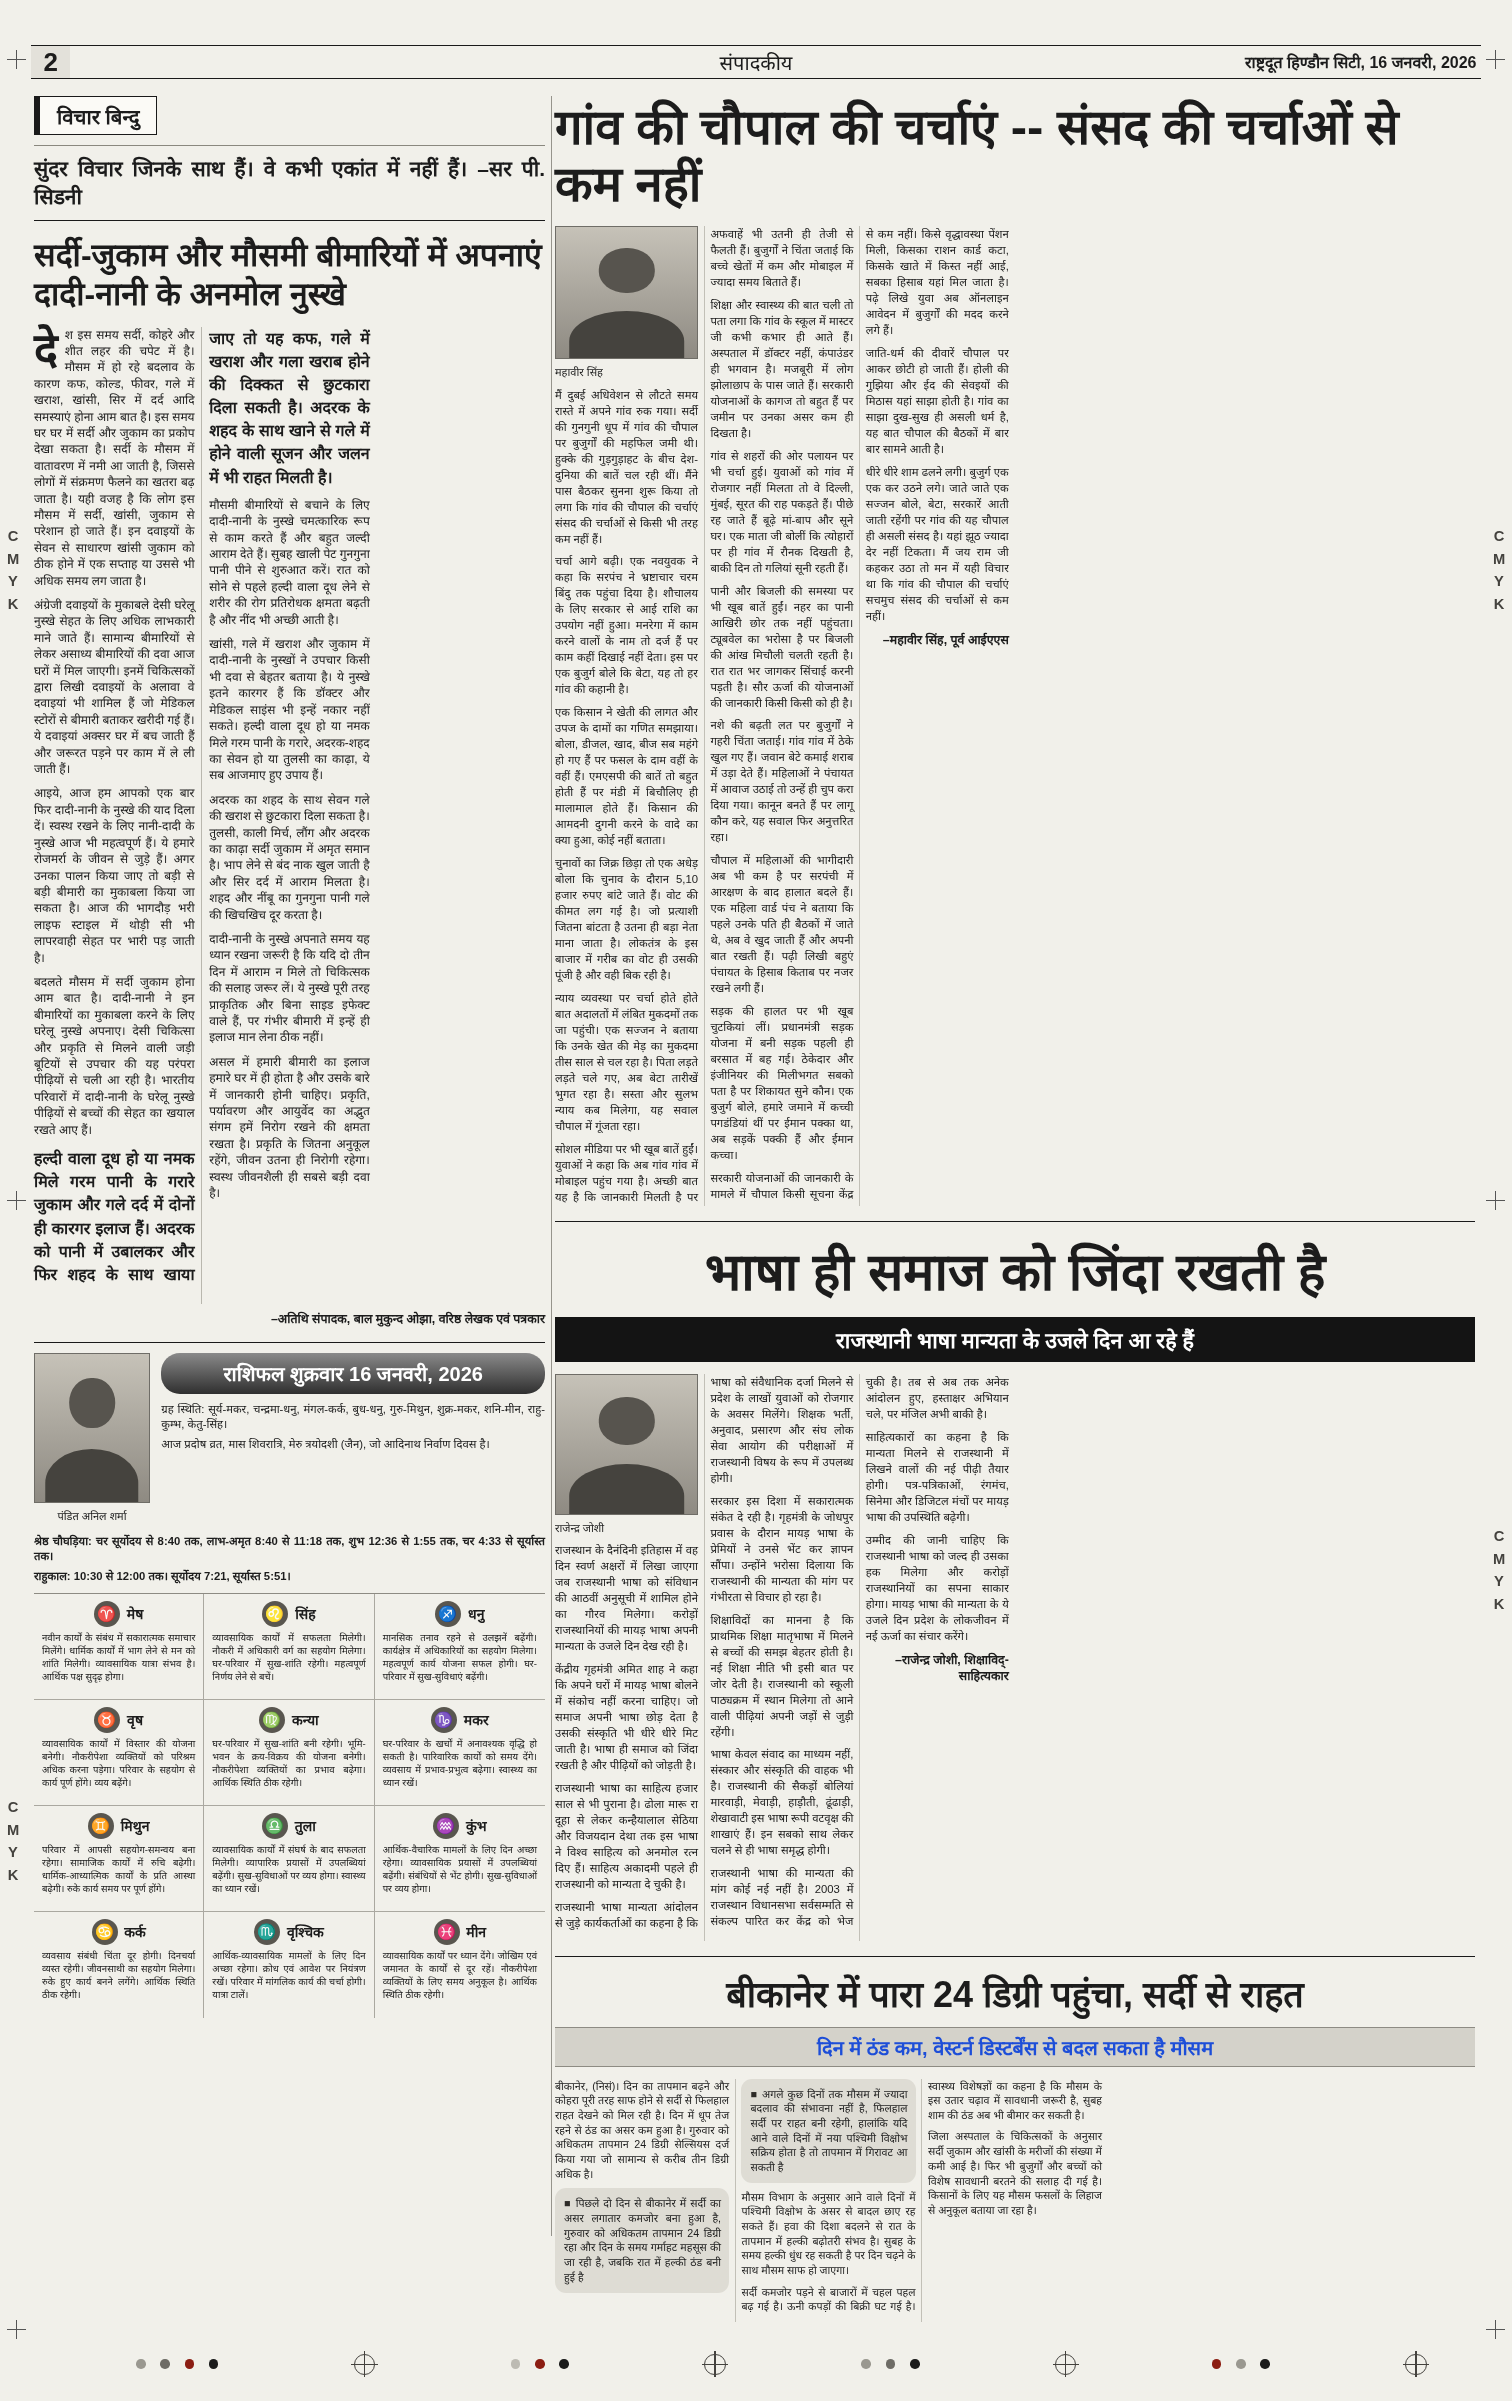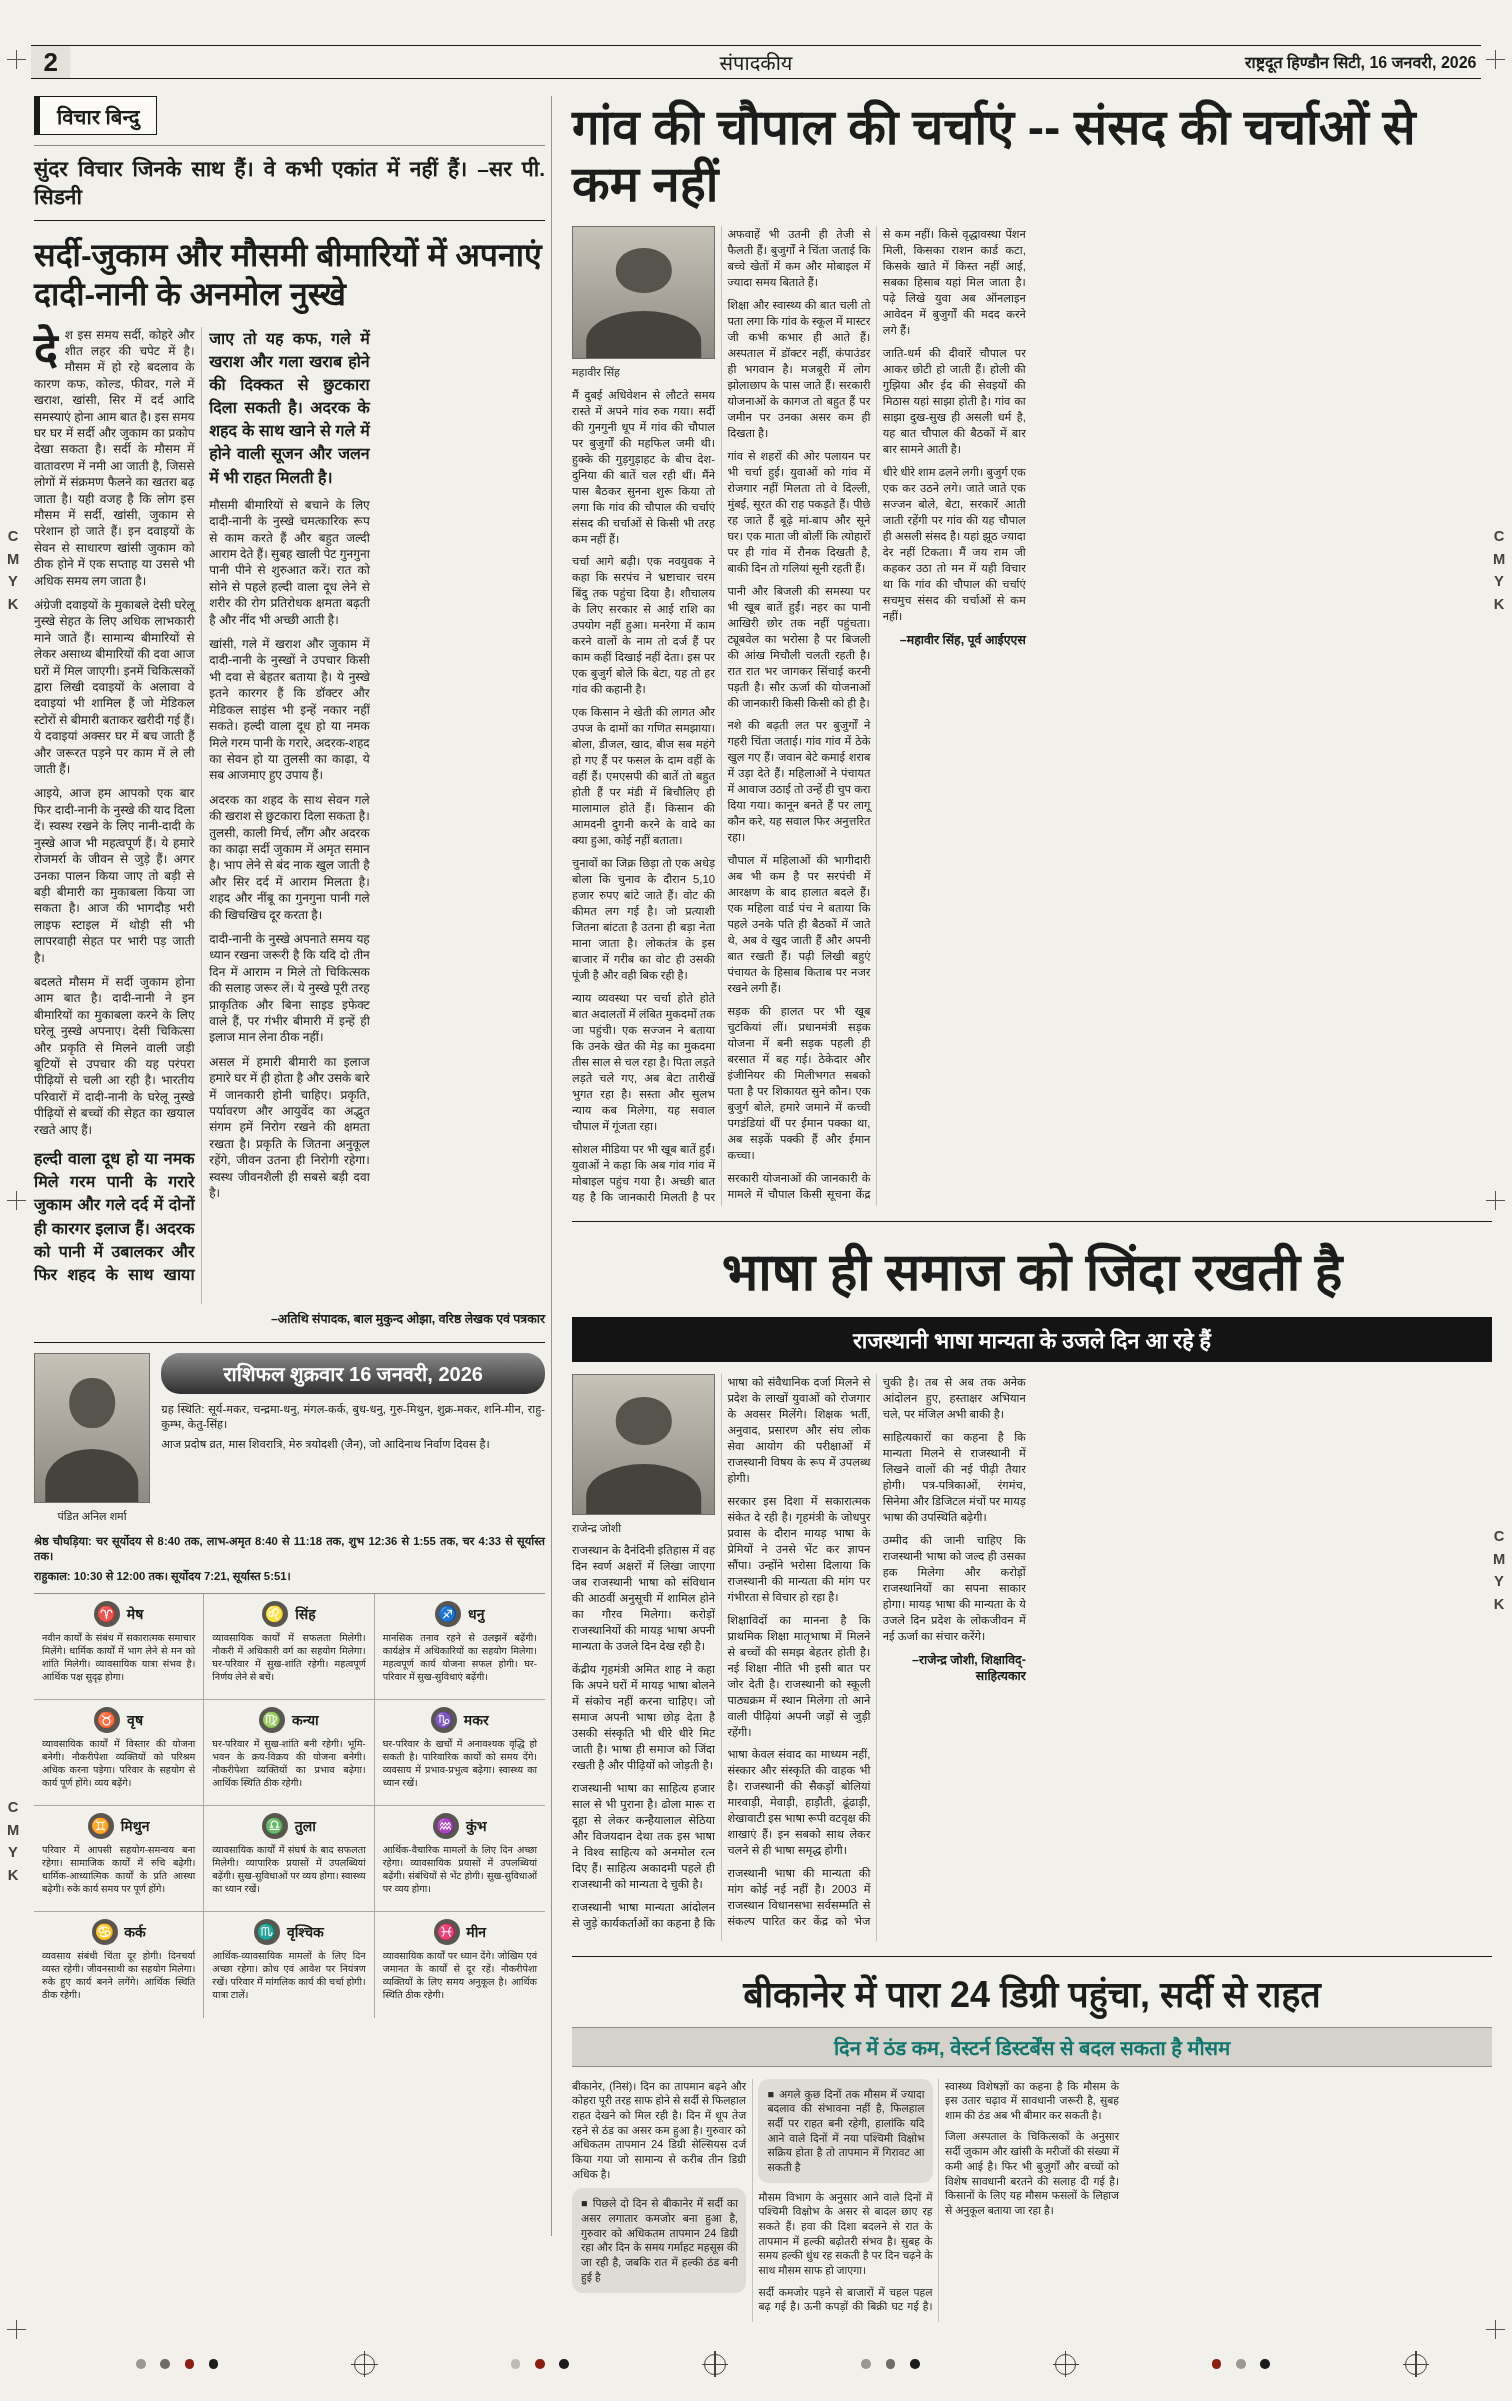--- a/index.html
+++ b/index.html
@@ -62,33 +62,33 @@
   .sign-grid { display:grid; grid-template-columns:repeat(3,1fr); grid-template-rows:repeat(4,auto); grid-auto-flow:column; border-top:1.1px solid #8d8b83; margin-top:9px; }
   .sign { border-right:0.6px solid #aaa8a0; border-bottom:0.6px solid #aaa8a0; padding:6.8px 8px; min-height:106px; }
   .sign:nth-child(4n) { border-bottom:none; }
   .sign:nth-child(n+9) { border-right:none; }
   .sign-head { display:flex; align-items:center; justify-content:center; gap:6.8px; margin-bottom:4.5px; }
   .sign-sym { width:26px; height:26px; border-radius:50%; background:#59564f; color:#fff; display:flex; align-items:center; justify-content:center; font-size:15.2px; flex:0 0 auto; }
   .sign-name { font-weight:bold; font-size:14px; }
   .sign-text { font-size:9.6px; line-height:13px; }
   
   .vrule { position:absolute; left:551px; top:96px; height:2140px; width:0.6px; background:#96948c; }
-  .main-col { position:absolute; left:572px; top:99px; width:920px; }
+  .main-col { position:absolute; left:555px; top:99px; width:920px; }
   .chaupal-hl { font-size:49px; line-height:1.16; font-weight:800; margin-bottom:13.6px; }
   .col-body { column-gap:12.4px; column-rule:0.6px solid #c2c0b7; column-fill:auto; font-size:11.3px; line-height:16px; }
   .col-body p { margin-bottom:6.8px; }
   .chaupal-body { column-count:6; height:980px; }
   .photo-block { break-inside:avoid; margin-bottom:3.4px; }
   .chaupal-photo { height:133px; }
   .bhasha-hl { text-align:center; font-size:52px; font-weight:800; margin:3.4px 0 11.3px; }
   .bhasha-strap { background:#141414; color:#fff; text-align:center; font-size:21.5px; font-weight:bold; padding:8px 0; margin-bottom:12.4px; }
   .bhasha-body { column-count:6; height:567px; }
   .bhasha-photo { height:141px; }
   .bikaner-hl { text-align:center; font-size:36px; font-weight:800; margin:4.5px 0 9px; }
-  .bikaner-strap { background:#d4d2ca; color:#0f766e; text-align:center; font-size:20px; font-weight:bold; padding:5.6px 0; margin-bottom:11.3px; border-top:0.6px solid #8d8b83; border-bottom:0.6px solid #8d8b83; }
+  .bikaner-strap { background:#d4d2ca; color:#1d4ed8; text-align:center; font-size:20px; font-weight:bold; padding:5.6px 0; margin-bottom:11.3px; border-top:0.6px solid #8d8b83; border-bottom:0.6px solid #8d8b83; }
   .bikaner-body { column-count:5; height:243px; font-size:10.7px; line-height:14.7px; }
   .bullet-box { background:#dedcd4; padding:8px 8px 8px 9px; margin-bottom:6.8px; break-inside:avoid; font-size:10.7px; line-height:14.7px; text-align:justify;border-radius:11px; }
   .bullet-box::before { content:"■ "; color:#2d2b27; }
 </style>
 </head>
 <body>
 
 <div class="page">
 
   <div class="crop" style="left:6.8px; top:50px;"></div>

